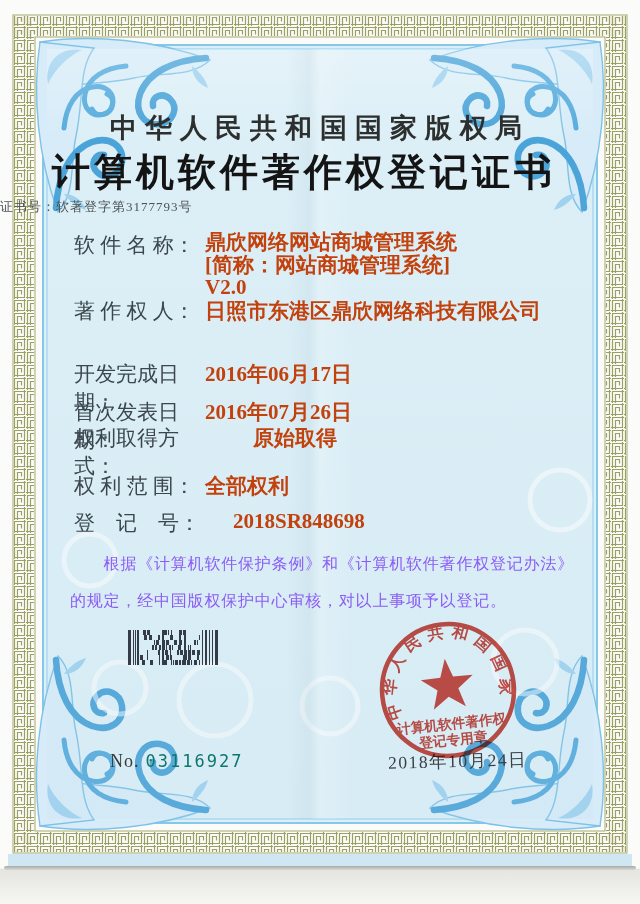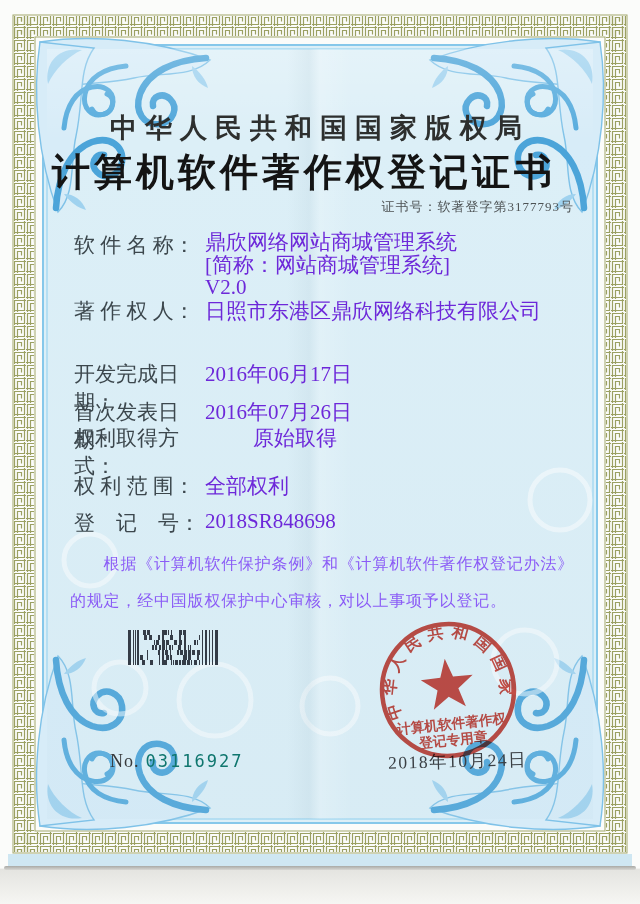--- a/index.html
+++ b/index.html
@@ -8,25 +8,25 @@
   .sheet{position:absolute;left:0;top:0;width:640px;height:868px;background:#fbfcfa;}
   .frame-svg{position:absolute;left:0;top:0;z-index:1;}
   .overlay-crease{position:absolute;left:47px;top:49px;width:546px;height:770px;z-index:2;
       background:linear-gradient(90deg,rgba(255,255,255,0) 44%,rgba(140,170,185,0.10) 48%,rgba(255,255,255,0.18) 50%,rgba(255,255,255,0) 56%),
                  linear-gradient(180deg,rgba(255,255,255,0.25),rgba(255,255,255,0) 12%,rgba(186,214,228,0.12) 96%);}
   .txt{position:absolute;z-index:3;color:#333;}
   .title{left:0;top:110px;width:640px;text-align:center;font-size:27px;font-weight:600;
          letter-spacing:8px;color:#2d2f2e;}
   .subtitle{left:0;top:147px;width:608px;text-align:center;font-size:38px;font-weight:700;
          letter-spacing:4px;color:#141414;}
-  .certno{left:0;top:198px;width:574px;text-align:right;font-size:13px;color:#4d5254;letter-spacing:1px;}
+  .certno{left:0;top:198px;width:574px;text-align:left;font-size:13px;color:#4d5254;letter-spacing:1px;}
   .fields{position:absolute;left:74px;top:0;width:520px;z-index:3;}
   .frow{position:absolute;display:flex;font-size:21px;color:#3c474d;}
   .frow .lbl{width:131px;flex:none;font-weight:500;}
-  .frow .val{font-weight:400;color:#6d28d9;}
+  .frow .val{font-weight:700;color:#c2410c;}
   .val-lines div{line-height:22.5px;}
   .statement{left:70px;top:545px;width:506px;font-size:16px;line-height:2.32;
              letter-spacing:0.8px;text-indent:2.1em;color:#8b5cf6;}
   .barcode{position:absolute;left:128px;top:630px;width:90px;height:35px;z-index:3;}
   .wm-emblem{position:absolute;left:84px;top:188px;width:100px;height:102px;z-index:2;
       border:2.5px solid rgba(255,255,255,0.85);border-radius:16px;
       box-shadow:0 0 0 1px rgba(182,211,228,0.45), inset 0 0 0 1px rgba(182,211,228,0.35);opacity:0.8;}
   .wm-emblem .ring{position:absolute;left:17px;top:10px;width:58px;height:58px;border-radius:50%;
       border:7px solid rgba(255,255,255,0.75);box-shadow:0 0 0 1px rgba(182,211,228,0.35);}
   .wm-emblem .wm-text{position:absolute;left:0;bottom:6px;width:100%;text-align:center;
@@ -132,21 +132,21 @@
       <div class="val">2016年07月26日</div>
     </div>
     <div class="frow" style="top:424px;gap:48px;">
       <div class="lbl">权利取得方式：</div>
       <div class="val">原始取得</div>
     </div>
     <div class="frow" style="top:472px;align-items:center;">
       <div class="lbl">权 利 范 围：</div>
       <div class="val">全部权利</div>
     </div>
-    <div class="frow" style="top:509px;">
+    <div class="frow" style="top:509px;gap:28px;">
       <div class="lbl">登　记　号：</div>
       <div class="val">2018SR848698</div>
     </div>
   </div>
 
   <div class="txt statement">根据《计算机软件保护条例》和《计算机软件著作权登记办法》的规定，经中国版权保护中心审核，对以上事项予以登记。</div>
 
   <div class="barcode"><svg width="90" height="35">
         <rect x="0" y="0" width="3" height="35" fill="#343c47"></rect>
         <rect x="5" y="0" width="1" height="35" fill="#343c47"></rect>

